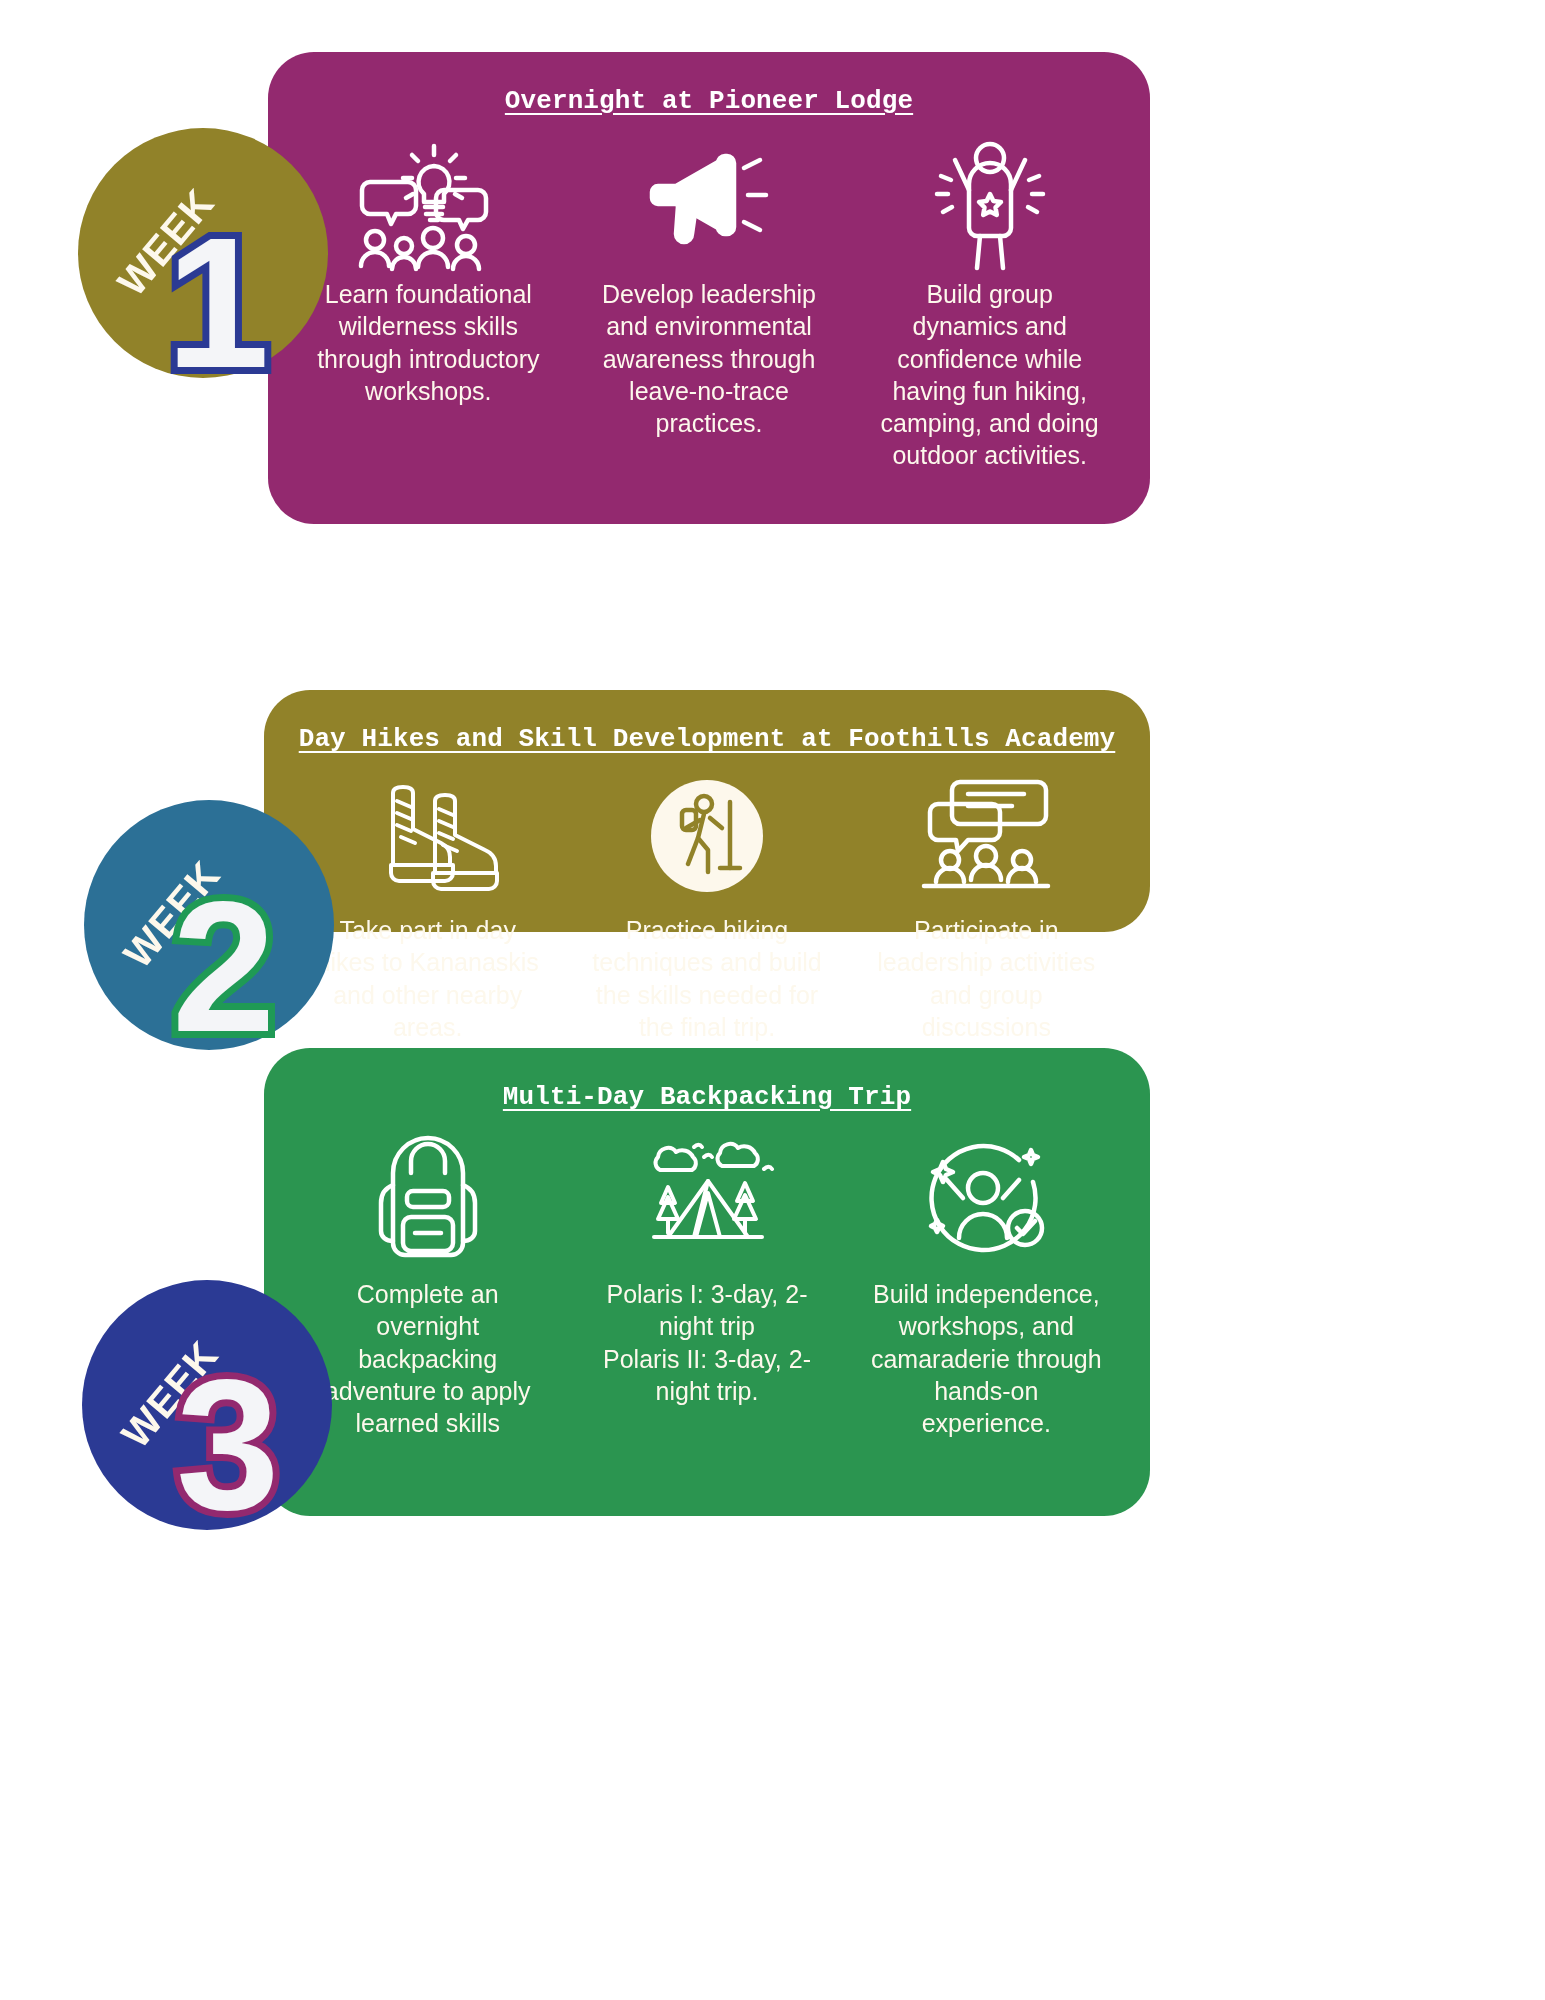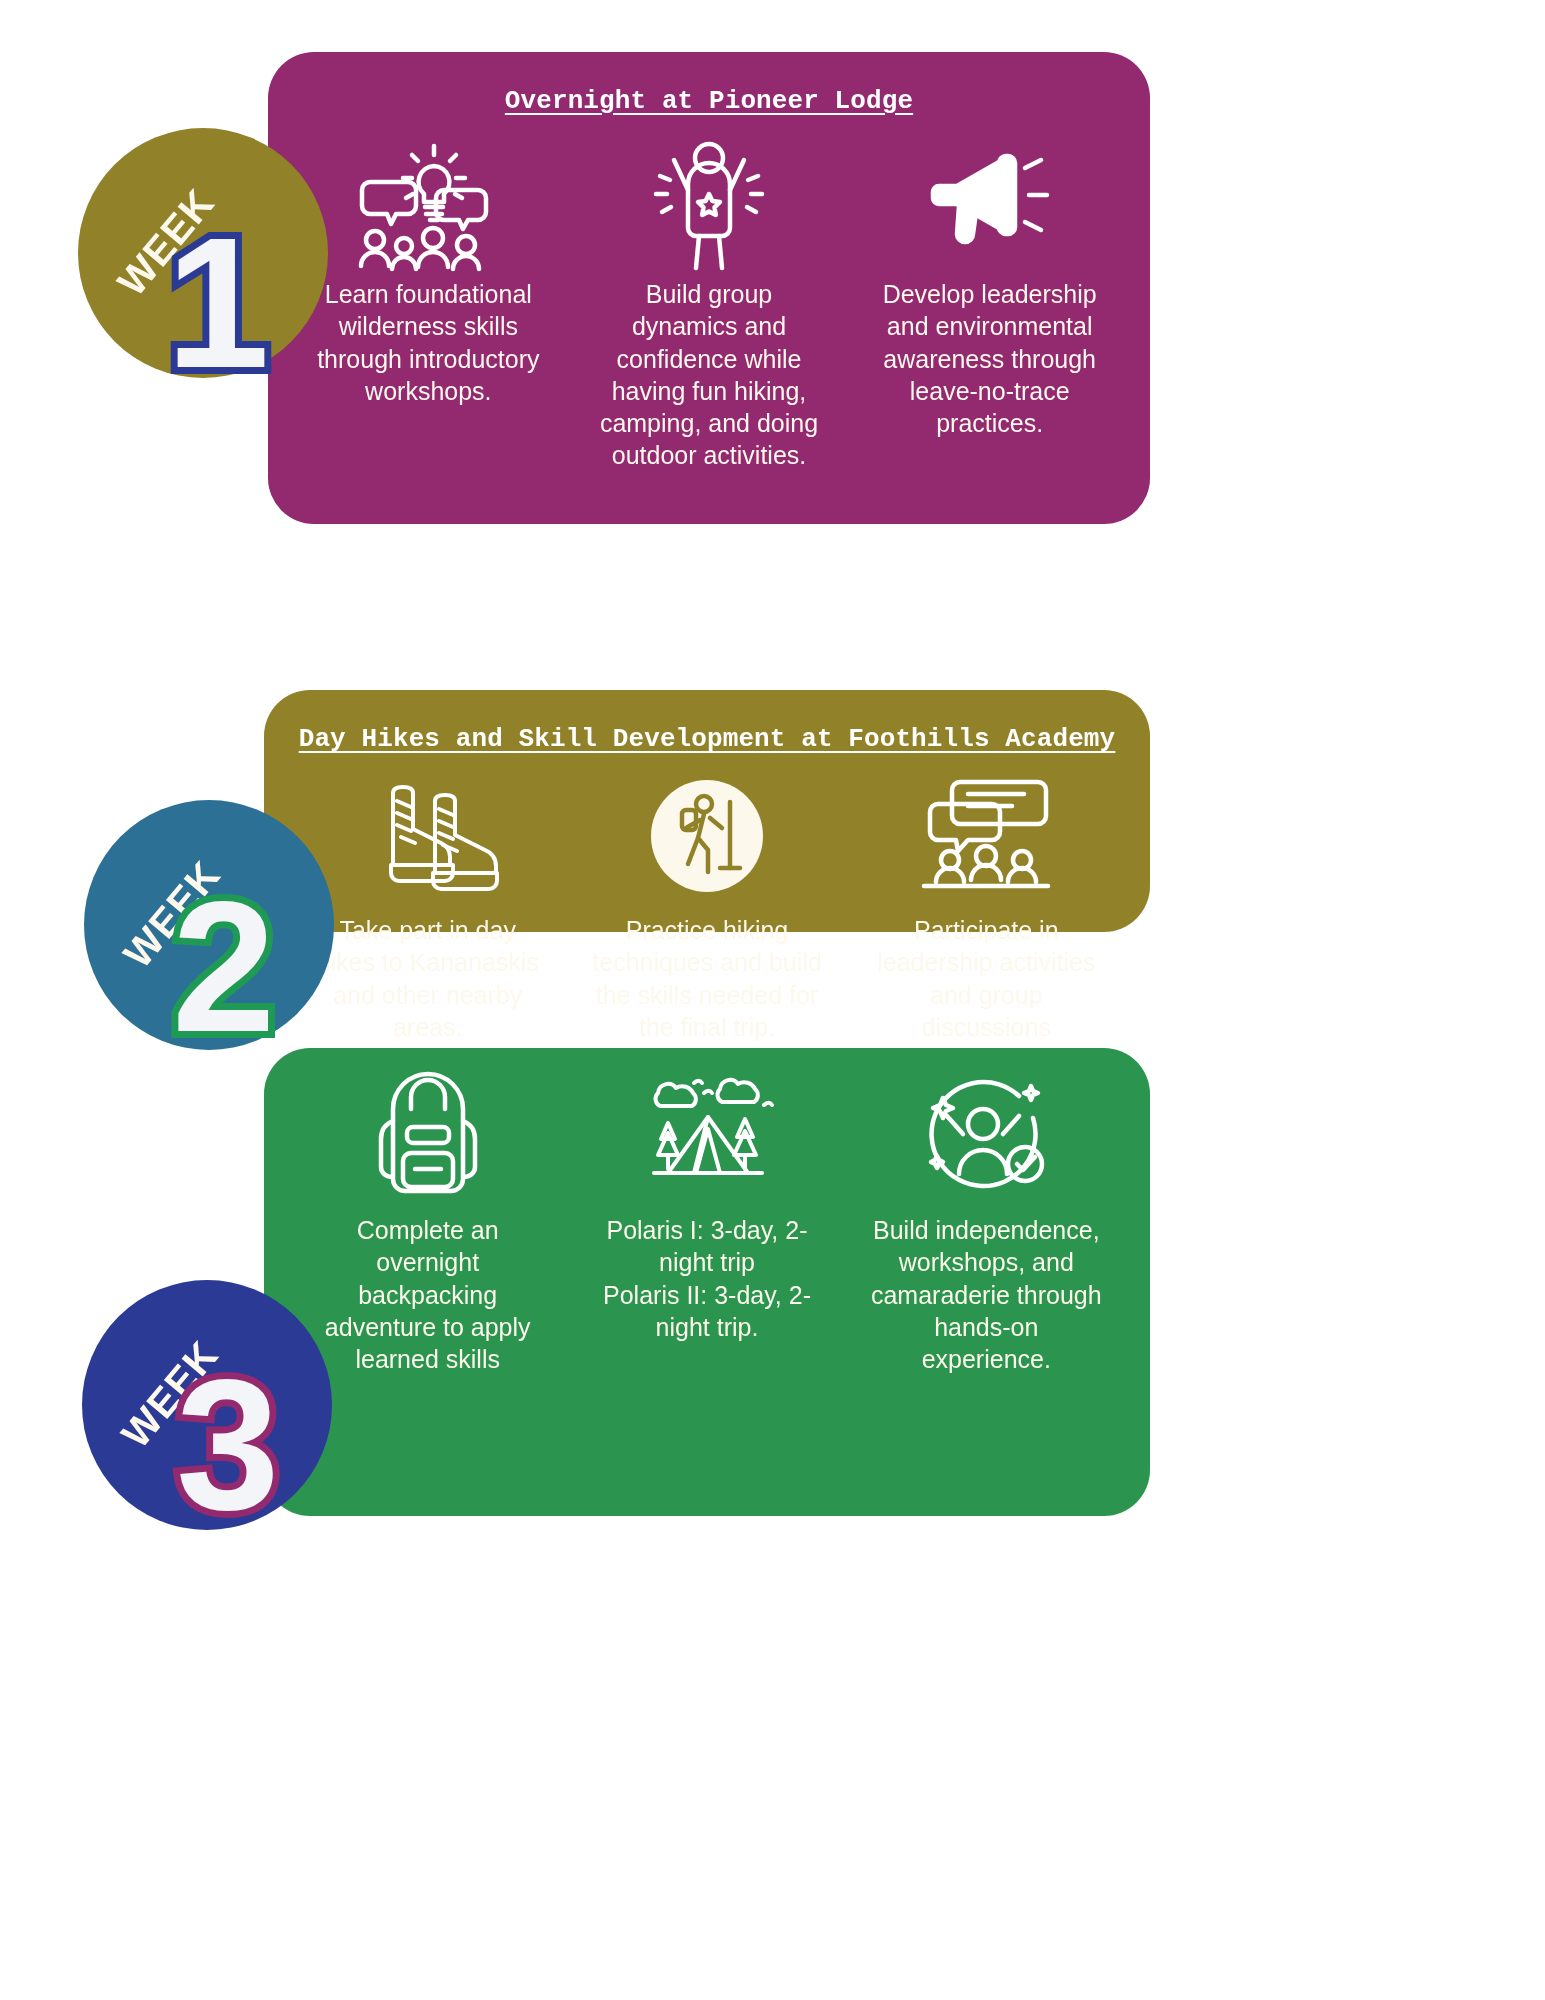--- a/index.html
+++ b/index.html
@@ -130,20 +130,34 @@
               <path d="M3 138a14 14 0 0 1 28 0"></path>
               <circle cx="46" cy="118" r="8"></circle>
               <path d="M34 141a12 12 0 0 1 24 0"></path>
               <circle cx="75" cy="110" r="10"></circle>
               <path d="M60 139a15 15 0 0 1 30 0"></path>
               <circle cx="108" cy="117" r="9"></circle>
               <path d="M95 141a13 13 0 0 1 26 0"></path>
             </svg>
           </div>
           <div class="blurb">Learn foundational wilderness skills through introductory workshops.</div>
+        </div>
+
+        <div class="col">
+          <div class="icon-wrap">
+            <svg class="ico" width="130" height="130" viewBox="0 0 130 130" fill="none" stroke="#fff" stroke-width="4.5" stroke-linecap="round" stroke-linejoin="round">
+              <path d="M14 48h18l42-24v66L32 66H14a6 6 0 0 1-6-6V54a6 6 0 0 1 6-6z" fill="#fff"></path>
+              <rect x="74" y="18" width="16" height="78" rx="7" fill="#fff"></rect>
+              <path d="M34 68h18l-4 28a8 8 0 0 1-16 0z" fill="#fff"></path>
+              <line x1="100" y1="30" x2="116" y2="22"></line>
+              <line x1="104" y1="57" x2="122" y2="57"></line>
+              <line x1="100" y1="84" x2="116" y2="92"></line>
+            </svg>
+          </div>
+          <div class="blurb">Develop leadership and environmental awareness through leave-no-trace practices.</div>
         </div>
 
         <div class="col">
           <div class="icon-wrap">
             <svg class="ico" width="130" height="150" viewBox="0 0 130 150" fill="none" stroke="#fff" stroke-width="4.5" stroke-linecap="round" stroke-linejoin="round">
               <circle cx="65" cy="30" r="14"></circle>
               <path d="M44 56a21 21 0 0 1 42 0v44a8 8 0 0 1-8 8H52a8 8 0 0 1-8-8z"></path>
               <path d="M44 62 30 32"></path>
               <path d="M86 62 100 32"></path>
               <path d="M55 108 52 140"></path>
@@ -153,34 +167,20 @@
               <line x1="12" y1="66" x2="23" y2="66"></line>
               <line x1="18" y1="84" x2="27" y2="79"></line>
               <line x1="114" y1="48" x2="104" y2="52"></line>
               <line x1="118" y1="66" x2="107" y2="66"></line>
               <line x1="112" y1="84" x2="103" y2="79"></line>
             </svg>
           </div>
           <div class="blurb">Build group dynamics and confidence while having fun hiking, camping, and doing outdoor activities.</div>
         </div>
 
-        <div class="col">
-          <div class="icon-wrap">
-            <svg class="ico" width="130" height="130" viewBox="0 0 130 130" fill="none" stroke="#fff" stroke-width="4.5" stroke-linecap="round" stroke-linejoin="round">
-              <path d="M14 48h18l42-24v66L32 66H14a6 6 0 0 1-6-6V54a6 6 0 0 1 6-6z" fill="#fff"></path>
-              <rect x="74" y="18" width="16" height="78" rx="7" fill="#fff"></rect>
-              <path d="M34 68h18l-4 28a8 8 0 0 1-16 0z" fill="#fff"></path>
-              <line x1="100" y1="30" x2="116" y2="22"></line>
-              <line x1="104" y1="57" x2="122" y2="57"></line>
-              <line x1="100" y1="84" x2="116" y2="92"></line>
-            </svg>
-          </div>
-          <div class="blurb">Develop leadership and environmental awareness through leave-no-trace practices.</div>
-        </div>
-
       </div>
     </div>
 
     <div class="badge" style="left:78px;top:128px;width:250px;height:250px;background:#918229;">
       <div class="week-word">
         <span style="left:26px;top:92px;transform:rotate(-50deg);">WEEK</span>
       </div>
     </div>
     <div class="num one" style="left:166px;top:210px;">1</div>
   </div>
@@ -262,20 +262,21 @@
       <div class="week-word">
         <span style="left:26px;top:92px;transform:rotate(-50deg);">WEEK</span>
       </div>
     </div>
     <div class="num two" style="left:172px;top:874px;">2</div>
   </div>
 
   <div class="week-row" style="top:0;">
 
     <div class="panel" style="left:264px;top:1048px;width:886px;height:468px;background:#2B9550;">
+      <div class="panel-title">Multi-Day Backpacking Trip</div>
 
       <div class="cols" style="margin-top:16px;">
 
         <div class="col">
           <div class="icon-wrap">
             <svg class="ico" width="130" height="140" viewBox="0 0 130 140" fill="none" stroke="#fff" stroke-width="4.5" stroke-linecap="round" stroke-linejoin="round">
               <path d="M30 40a35 35 0 0 1 70 0v70a12 12 0 0 1-12 12H42a12 12 0 0 1-12-12z"></path>
               <path d="M48 40V28a17 17 0 0 1 34 0v12"></path>
               <rect x="44" y="58" width="42" height="16" rx="6"></rect>
               <rect x="40" y="84" width="50" height="34" rx="8"></rect>

